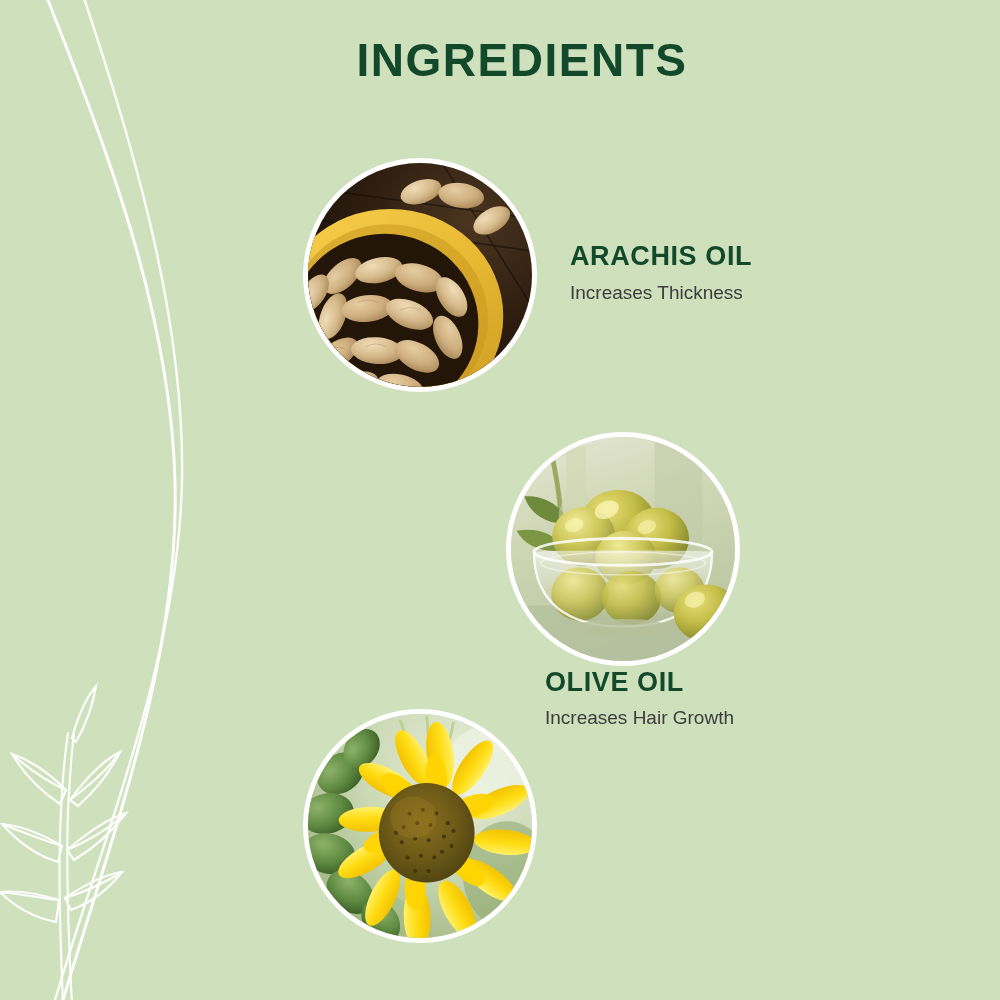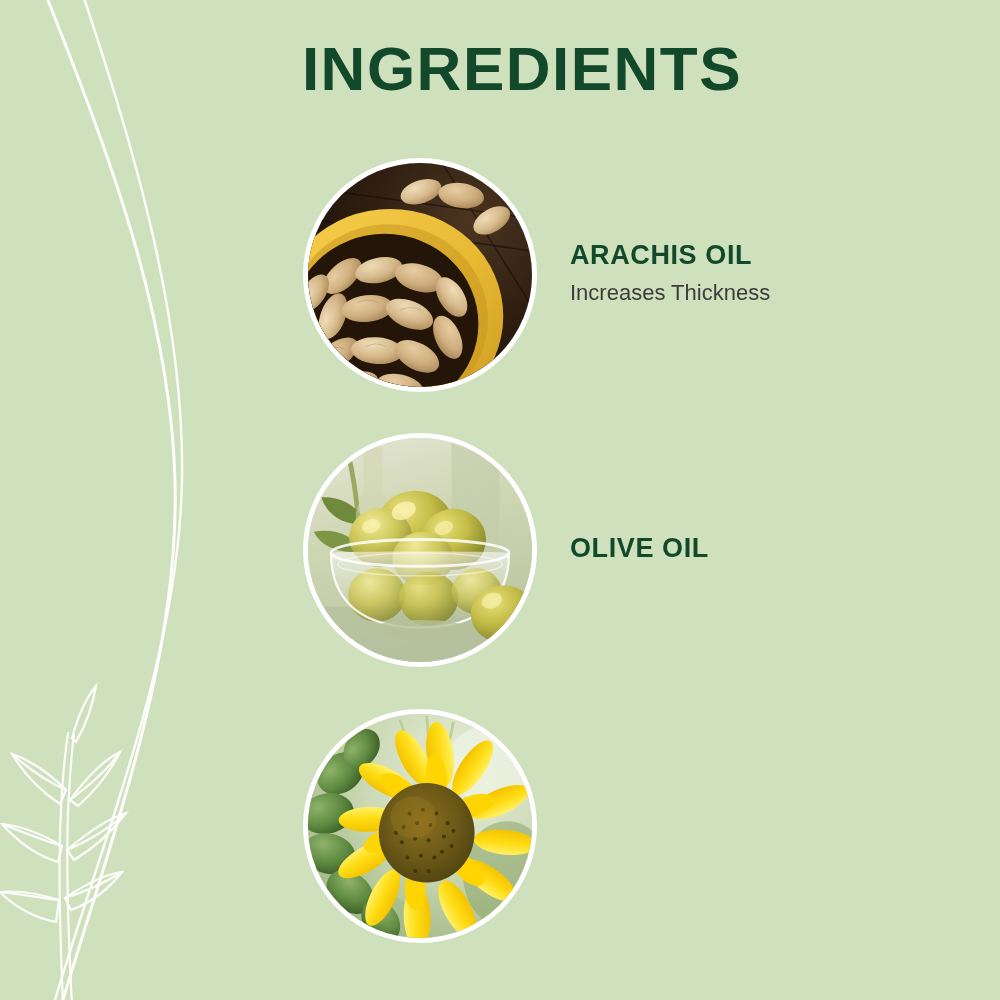--- a/index.html
+++ b/index.html
@@ -21,21 +21,21 @@
     z-index:0;
   }
 
   
   .page-title {
     position:absolute;
     top:36px;
     left:0;
     width:1000px;
     text-align:center;
-    font-size:62px;
+    font-size:46px;
     font-weight:bold;
     letter-spacing:1.5px;
     color:#12492a;
     line-height:1.05;
     z-index:3;
     padding-left:44px;
   }
 
   
   .ingredient-list {
@@ -46,21 +46,21 @@
   }
   .ingredient-row {
     position:absolute;
     left:303px;
     width:640px;
     height:236px;
     display:flex;
     align-items:center;
   }
   .row-1 { top:157px; }
-  .row-2 { top:432px; }
+  .row-2 { top:432px;flex-direction:column; }
   .row-3 { top:708px; }
 
   .thumb {
     flex:0 0 auto;
     width:234px;
     height:234px;
     border-radius:50%;
     border:5px solid #ffffff;
     overflow:hidden;
     position:relative;
@@ -75,21 +75,21 @@
   .ingredient-name {
     font-size:27px;
     font-weight:bold;
     letter-spacing:0.6px;
     color:#12492a;
     line-height:1.2;
     white-space:nowrap;
   }
   .ingredient-desc {
     margin-top:8px;
-    font-size:22px;
+    font-size:19px;
     font-weight:normal;
     color:#3c3c3c;
     line-height:1.3;
     white-space:nowrap;
   }
 </style>
 </head>
 <body>
 
 <svg class="bg-decor" viewBox="0 0 1000 1000" xmlns="http://www.w3.org/2000/svg">
@@ -261,20 +261,21 @@
         </g>
 
         <ellipse cx="117" cy="200" rx="52" ry="10" fill="#b6c09a" opacity="0.8"></ellipse>
 
         <ellipse cx="204" cy="184" rx="34" ry="30" fill="url(#o_fruit)"></ellipse>
         <ellipse cx="192" cy="170" rx="11" ry="8" fill="#fdf6b8" opacity="0.6" transform="rotate(-20 192 170)"></ellipse>
       </svg>
     </div>
     <div class="ingredient-text">
       <div class="ingredient-name">OLIVE OIL</div>
+      <div class="ingredient-desc">Increases Hair Growth</div>
     </div>
   </div>
 
   <div class="ingredient-row row-3">
     <div class="thumb">
       <svg viewBox="0 0 234 234" xmlns="http://www.w3.org/2000/svg" preserveAspectRatio="xMidYMid slice">
         <defs>
           <radialGradient id="s_bg" cx="70%" cy="25%" r="90%">
             <stop offset="0%" stop-color="#e9eedd"></stop>
             <stop offset="50%" stop-color="#cbd9b4"></stop>

